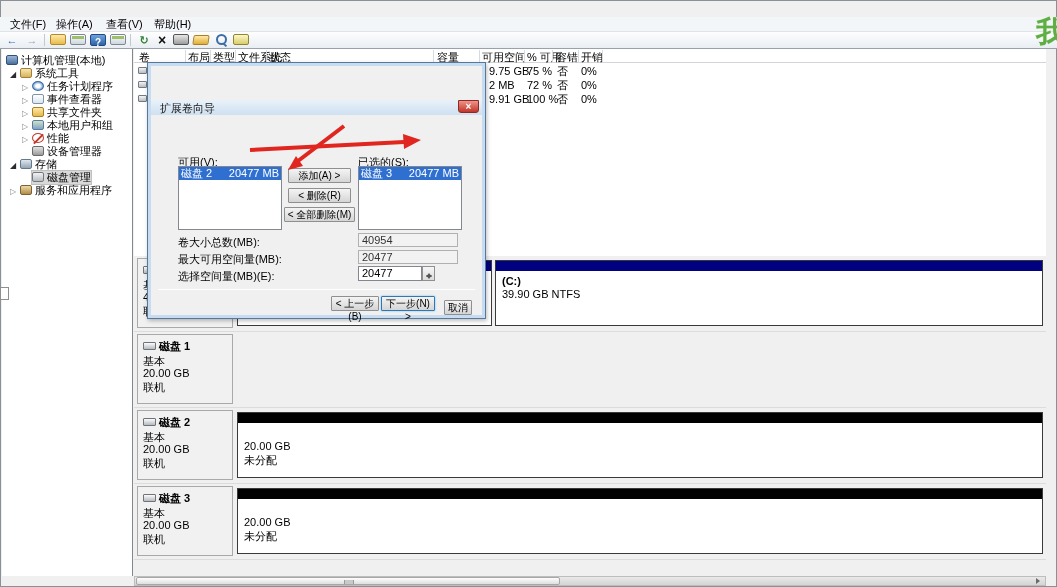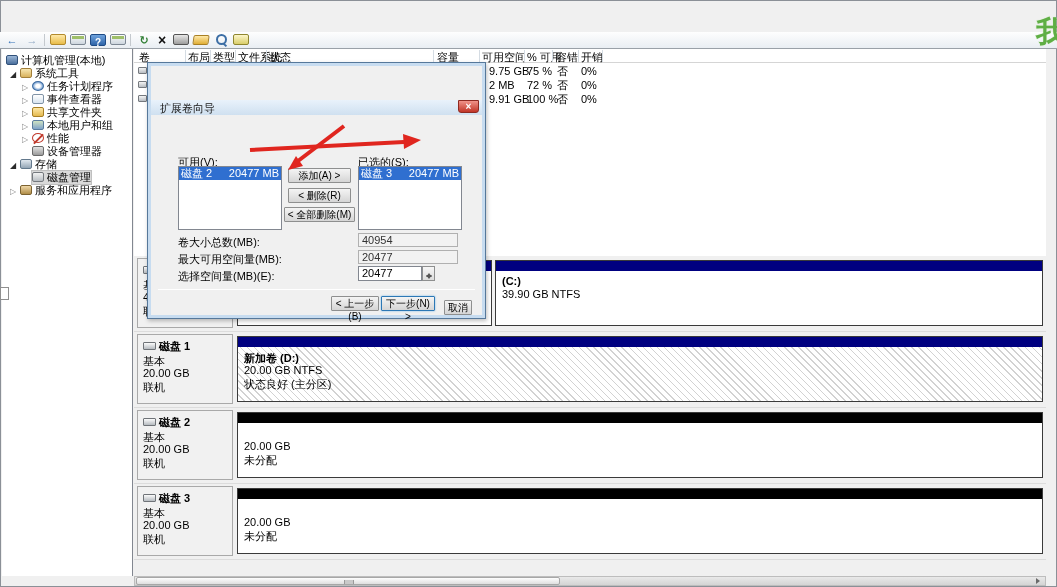--- a/index.html
+++ b/index.html
@@ -110,20 +110,26 @@
   #arrows { left:0; top:0; width:1057px; height:587px; pointer-events:none; z-index:60; }
   #watermark { left:1036px; top:12px; font-size:30px; font-weight:bold; color:#5fae45; z-index:70; text-shadow:0 0 1px #b9e3a4; }
   #edge-artifact { left:0; top:287px; width:9px; height:13px; background:#fff; border:1px solid #8f8f8f; z-index:5; }
 </style>
 </head>
 <body>
 
 <div id="window">
 
 
+  <div id="menubar" class="abs">
+    <span class="menu-item" style="left:4px">文件(F)</span>
+    <span class="menu-item" style="left:50px">操作(A)</span>
+    <span class="menu-item" style="left:100px">查看(V)</span>
+    <span class="menu-item" style="left:148px">帮助(H)</span>
+  </div>
 
   <div id="toolbar" class="abs">
     <span class="tb-icon back-icon" style="left:4px"></span>
     <span class="tb-icon forward-icon" style="left:24px"></span>
     <span class="tb-sep" style="left:44px"></span>
     <span class="tb-icon up-folder-icon" style="left:50px"></span>
     <span class="tb-icon console-window-icon" style="left:70px"></span>
     <span class="tb-icon help-icon" style="left:90px"></span>
     <span class="tb-icon console-window-icon" style="left:110px"></span>
     <span class="tb-sep" style="left:130px"></span>
@@ -212,27 +218,20 @@
       <div class="part-l2">39.90 GB NTFS</div>
     </div>
     <div class="row-sep" style="top:75px"></div>
 
     <div class="disk-left" style="top:78px">
       <div class="disk-name"><span class="disk-drive-icon"></span><span>磁盘 1</span></div>
       <div class="disk-line" style="top:19px">基本</div>
       <div class="disk-line" style="top:32px">20.00 GB</div>
       <div class="disk-line" style="top:45px">联机</div>
     </div>
-    <div class="part" style="left:103px;top:80px;width:806px;height:66px">
-      <div class="part-bar bar-navy"></div>
-      <div class="hatched" style="position:absolute;left:0;top:10px;right:0;bottom:0"></div>
-      <div class="part-l1">新加卷 (D:)</div>
-      <div class="part-l2">20.00 GB NTFS</div>
-      <div class="part-l3">状态良好 (主分区)</div>
-    </div>
     <div class="row-sep" style="top:151px"></div>
 
     <div class="disk-left" style="top:154px">
       <div class="disk-name"><span class="disk-drive-icon"></span><span>磁盘 2</span></div>
       <div class="disk-line" style="top:19px">基本</div>
       <div class="disk-line" style="top:32px">20.00 GB</div>
       <div class="disk-line" style="top:45px">联机</div>
     </div>
     <div class="part" style="left:103px;top:156px;width:806px;height:66px">
       <div class="part-bar bar-black"></div>

